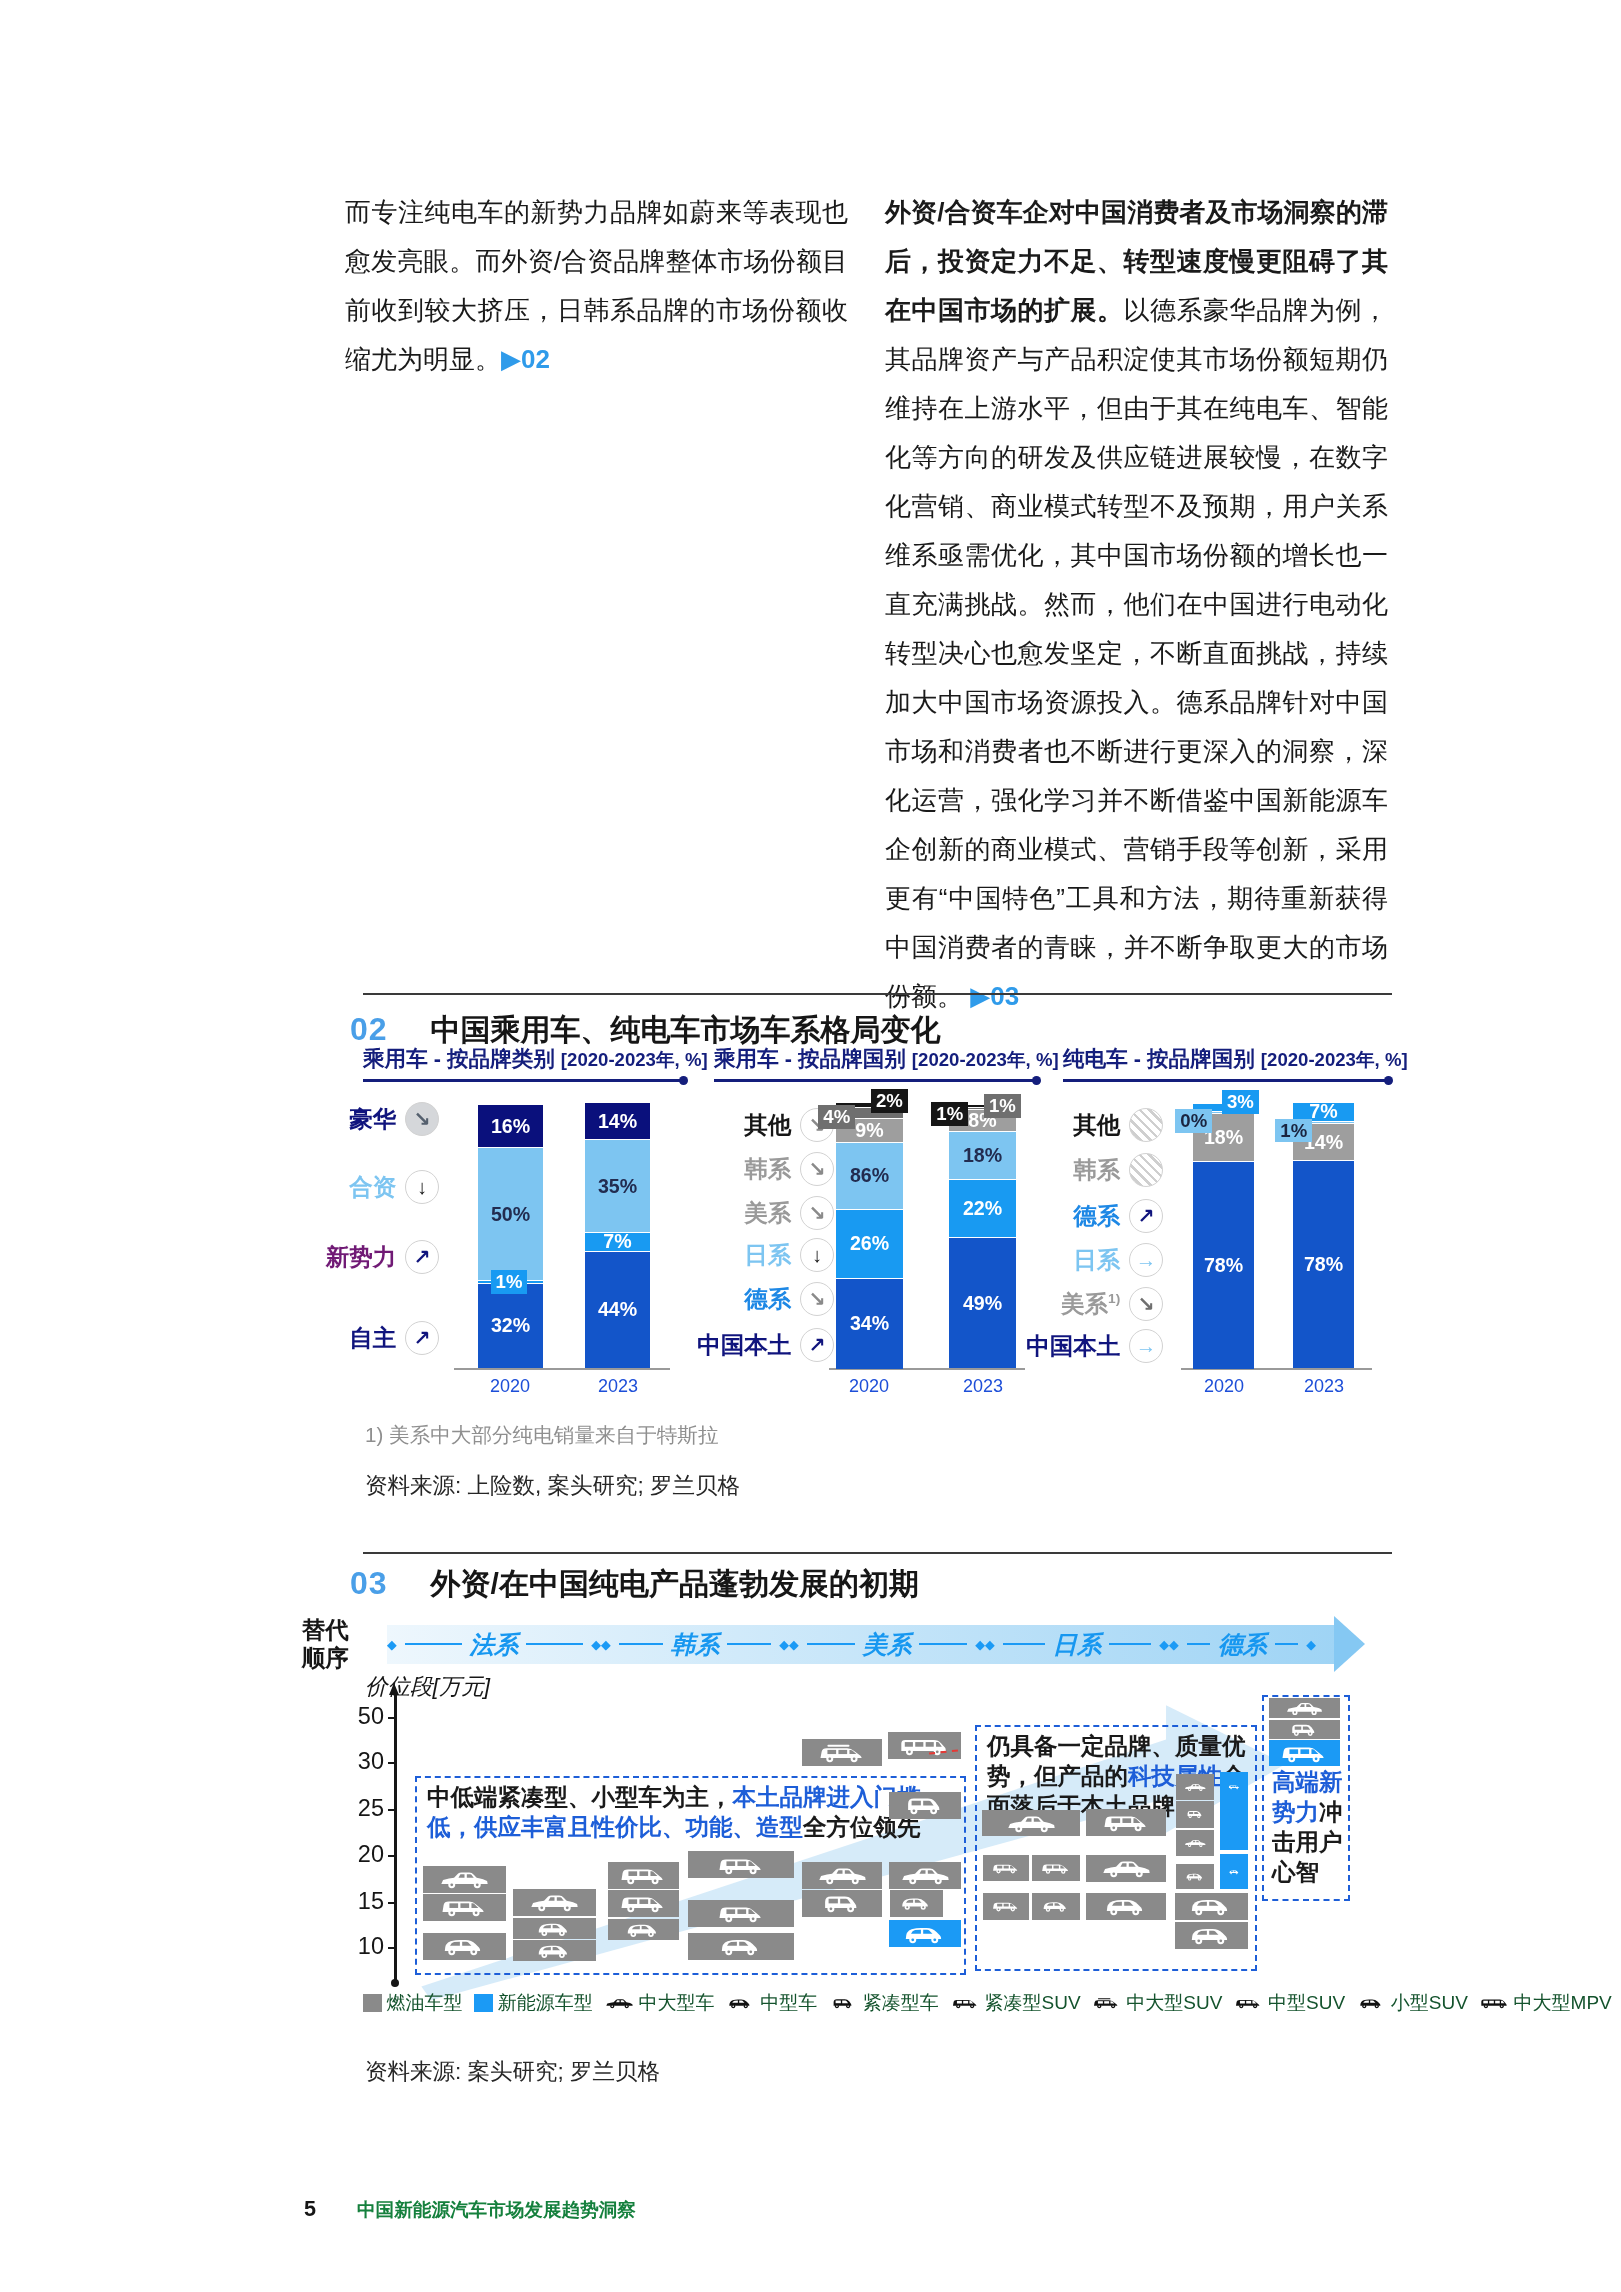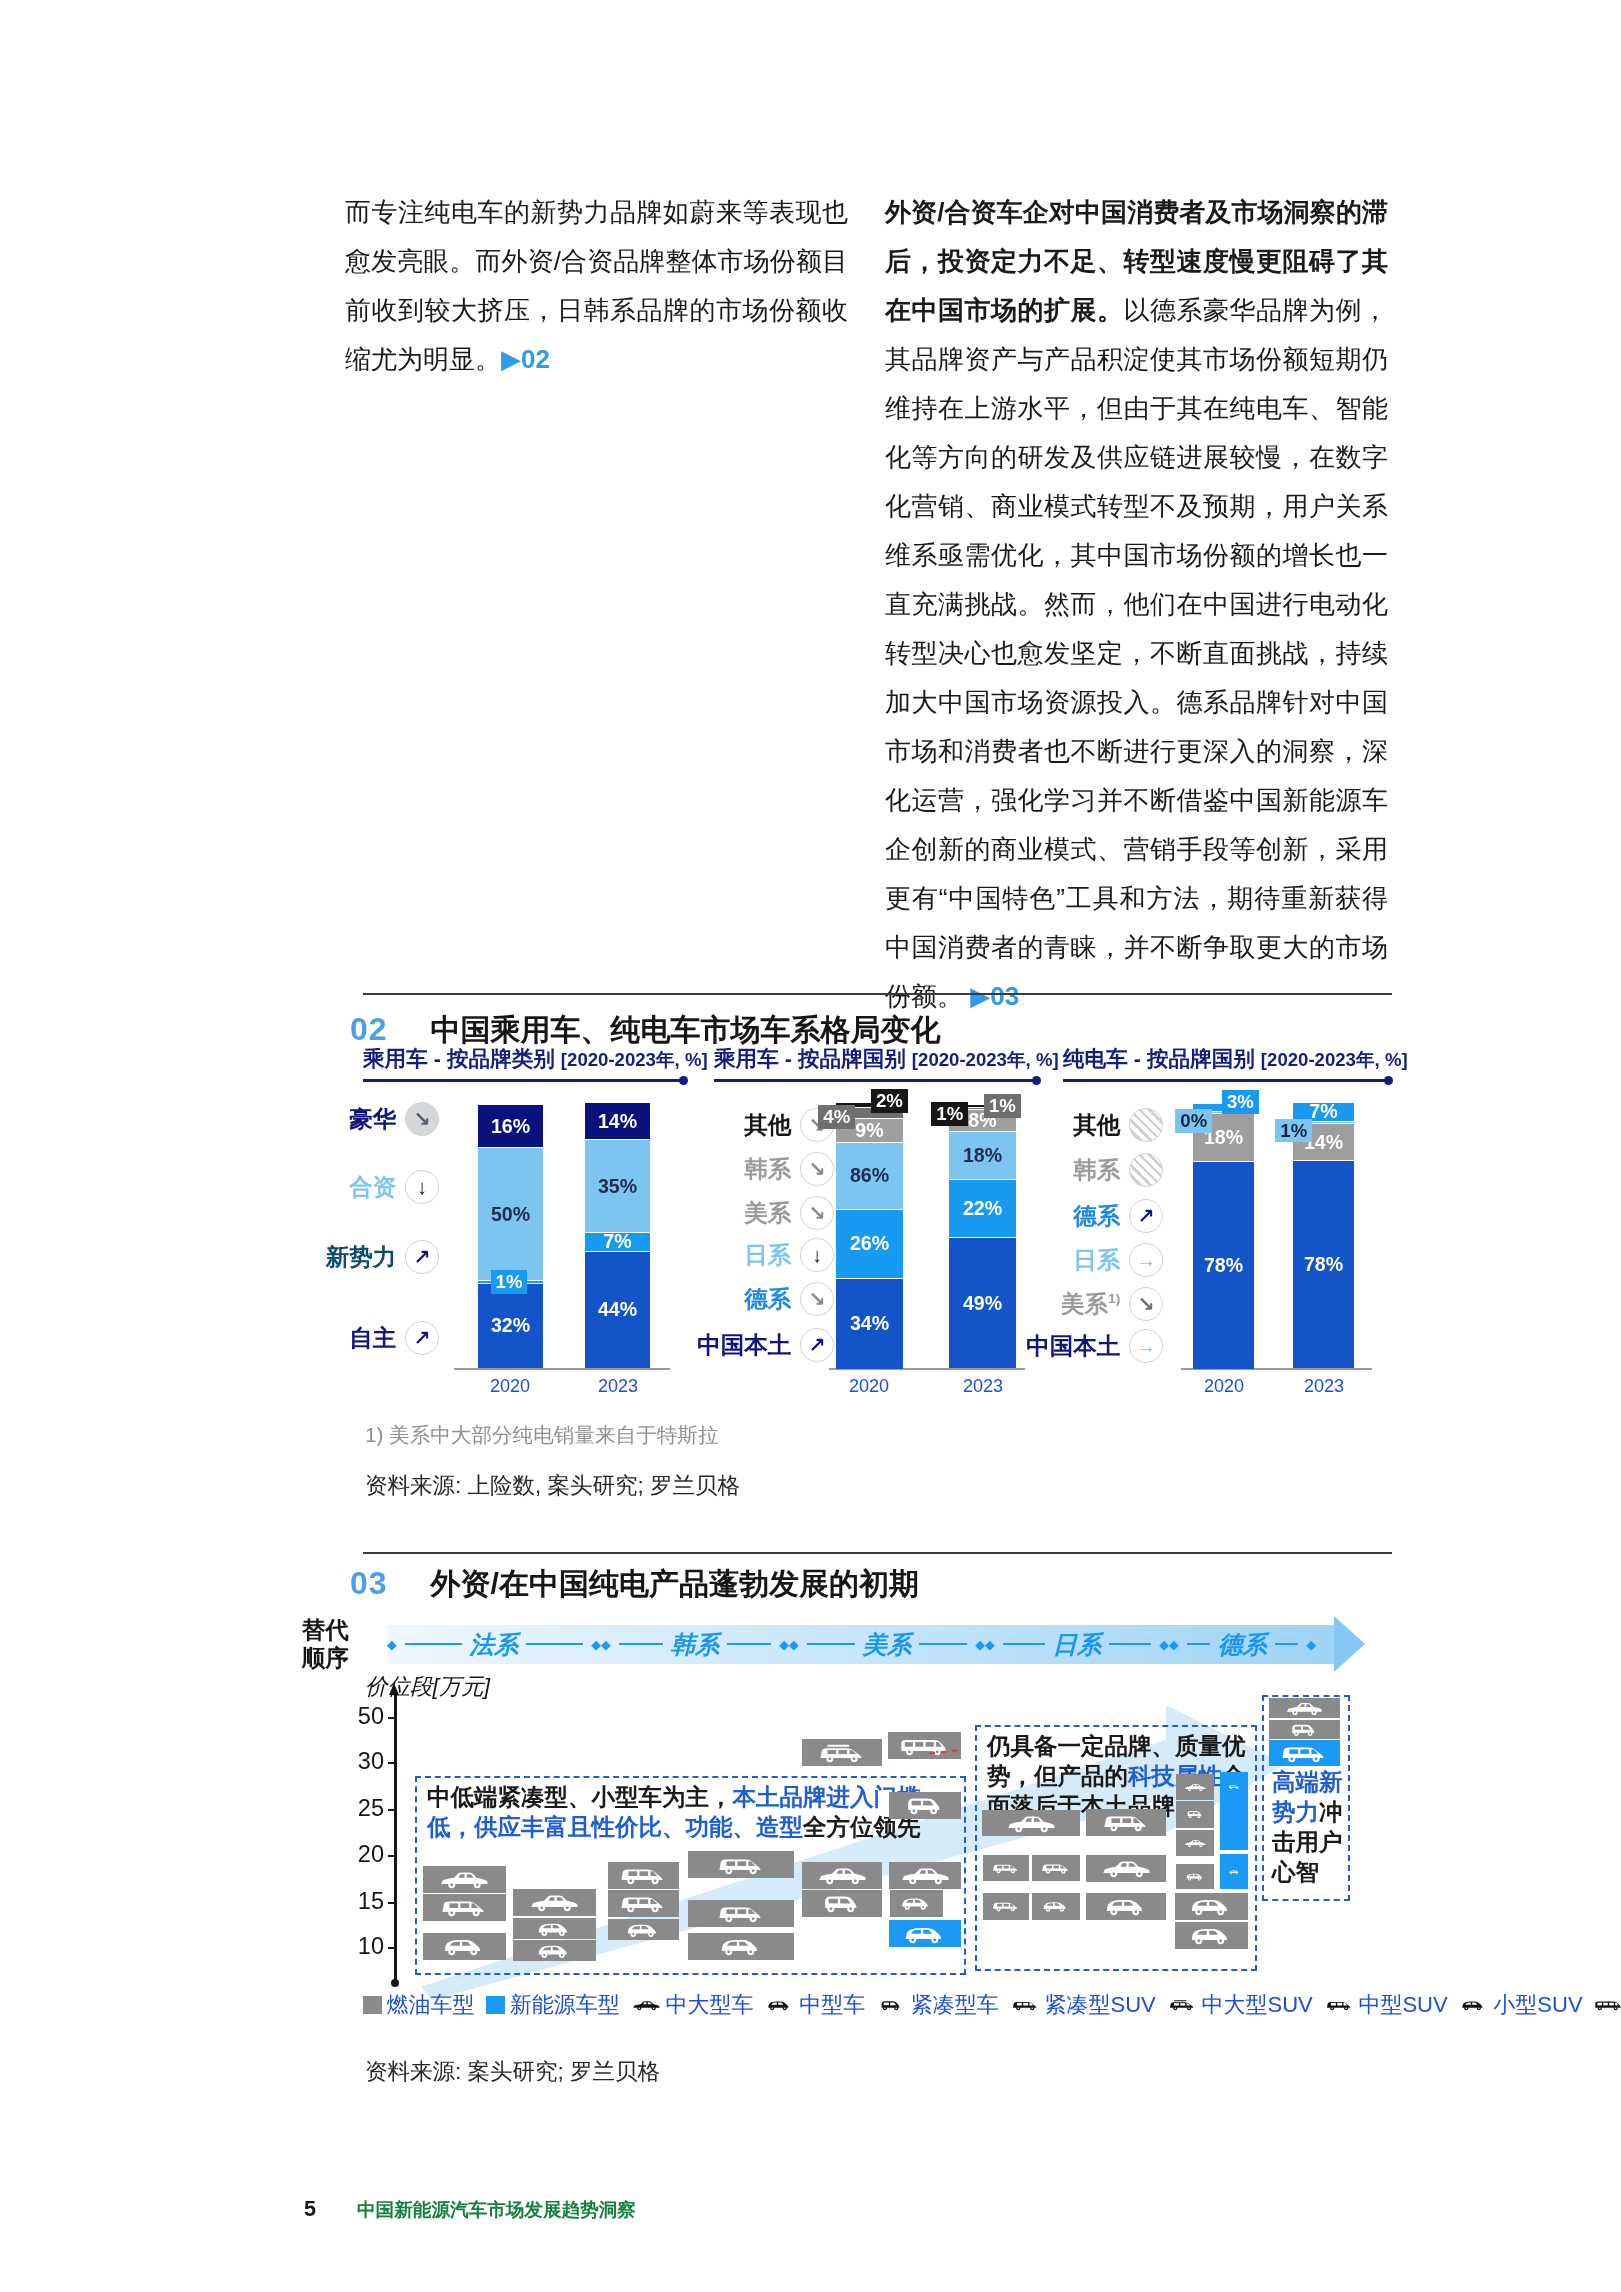--- a/index.html
+++ b/index.html
@@ -61,21 +61,21 @@
   .yaxis-dot{position:absolute;left:97px;top:367px;width:7.8px;height:7.8px;border-radius:50%;background:#161616;}
   .ytick{position:absolute;left:47px;width:43px;text-align:right;font-size:23.5px;color:#161616;}
   .ytick-mark{position:absolute;left:94px;width:7.8px;height:2px;background:#161616;}
   .dash-box{position:absolute;border:2.9px dashed #1d5ed8;box-sizing:border-box;z-index:3;}
   .ann{position:absolute;font-size:23.5px;font-weight:bold;line-height:30px;z-index:4;text-align:left;}
   .car-box{position:absolute;display:flex;align-items:center;justify-content:center;z-index:4;}
   .car-box svg{display:block;}
   .red-dashes{position:absolute;width:29px;border-top:2.5px dashed #e53935;transform:rotate(-6deg);z-index:5;}
   .legend{position:absolute;left:69px;top:378px;display:flex;align-items:center;gap:11.8px;z-index:4;}
   .legend-item{display:flex;align-items:center;gap:4.9px;white-space:nowrap;}
-  .legend-item .lab{font-size:22px;color:#1d4ed8;}
+  .legend-item .lab{font-size:19px;color:#14532d;}
   .swatch{width:18.6px;height:18.6px;}
   
   .footer{position:absolute;top:2196px;left:304px;display:flex;align-items:baseline;}
   .footer .pnum{font-size:21.6px;font-weight:bold;color:#161616;}
   .footer .ptitle{font-size:18.6px;color:#15803d;margin-left:41px;font-weight:bold;}
 </style>
 </head>
 <body>
 
 <div class="col" id="col-left">
@@ -95,21 +95,21 @@
       <div class="sc-underline"></div>
       <div class="cat-row" style="top: 57px; left: 0px; width: 76px;">
         <span class="cat-label" style="color: rgb(16, 20, 125);">豪华</span>
         <span class="ticon" style="color: rgb(85, 96, 110); background: rgb(213, 215, 218);">↘</span>
       </div>
       <div class="cat-row" style="top: 125px; left: 0px; width: 76px;">
         <span class="cat-label" style="color: rgb(125, 197, 241);">合资</span>
         <span class="ticon" style="color: rgb(22, 22, 22);">↓</span>
       </div>
       <div class="cat-row" style="top: 195px; left: 0px; width: 76px;">
-        <span class="cat-label" style="color: #0c4a6e;">新势力</span>
+        <span class="cat-label" style="color: #701a75;">新势力</span>
         <span class="ticon" style="color: rgb(16, 20, 125);">↗</span>
       </div>
       <div class="cat-row" style="top: 276px; left: 0px; width: 76px;">
         <span class="cat-label" style="color: rgb(16, 20, 125);">自主</span>
         <span class="ticon" style="color: rgb(16, 20, 125);">↗</span>
       </div>
       <div class="bar-axis" style="left: 91px; width: 216px; top: 324px;"></div>
       <div class="bar" style="left: 115px; width: 65px; top: 60px; height: 264px;">
         <div class="seg" style="height: 43px; background: rgb(10, 16, 124);">
           <span style="color: rgb(255, 255, 255);">16%</span>

